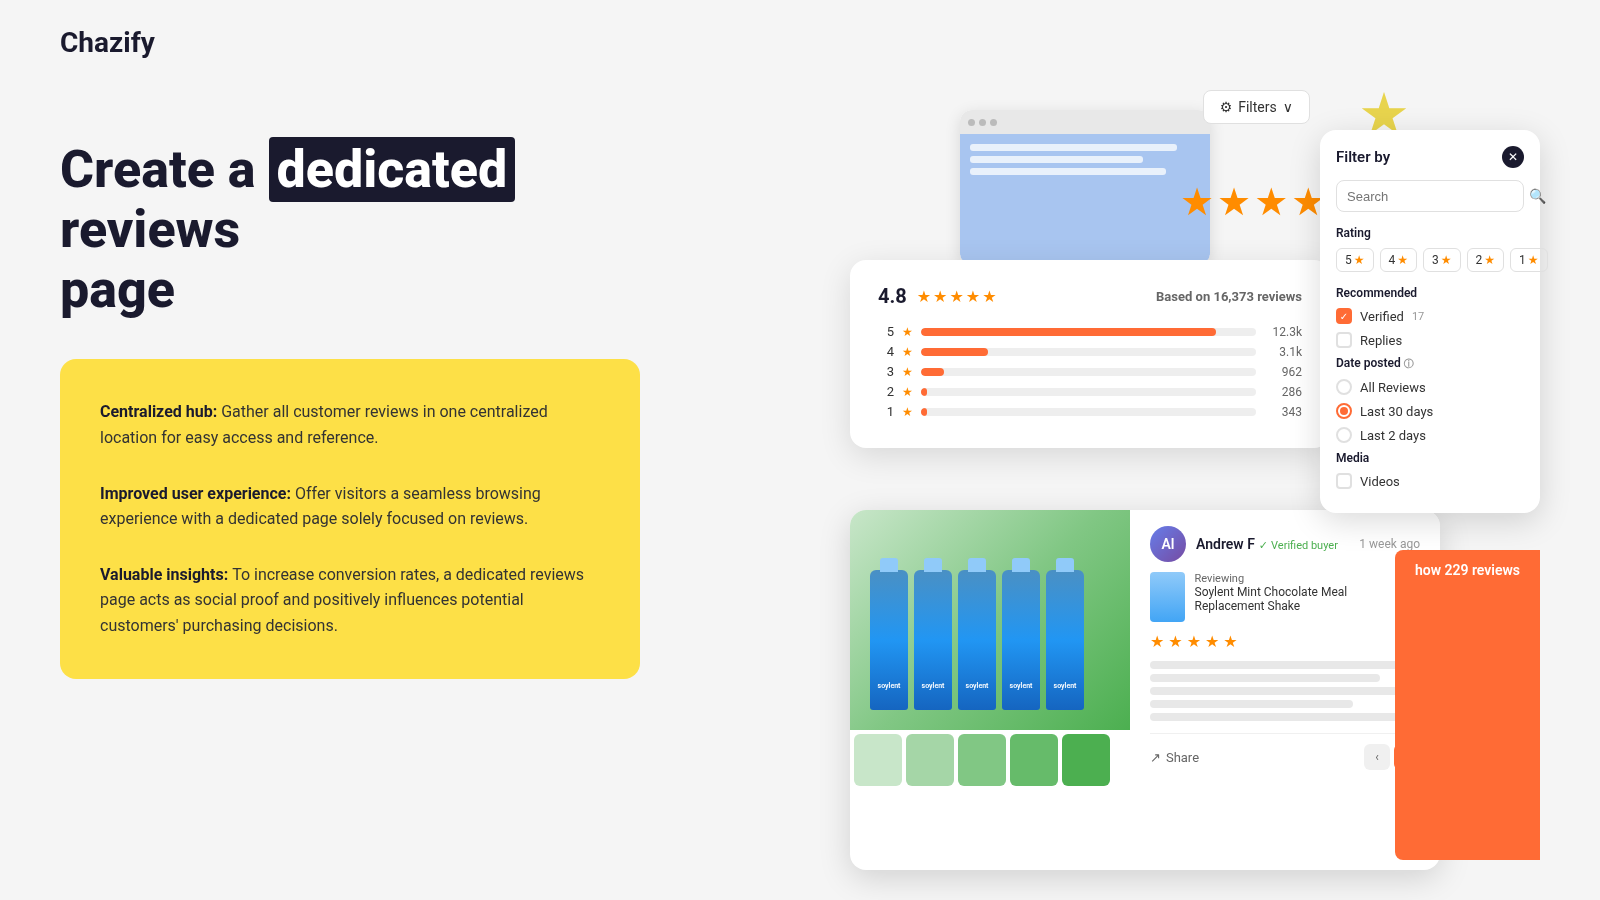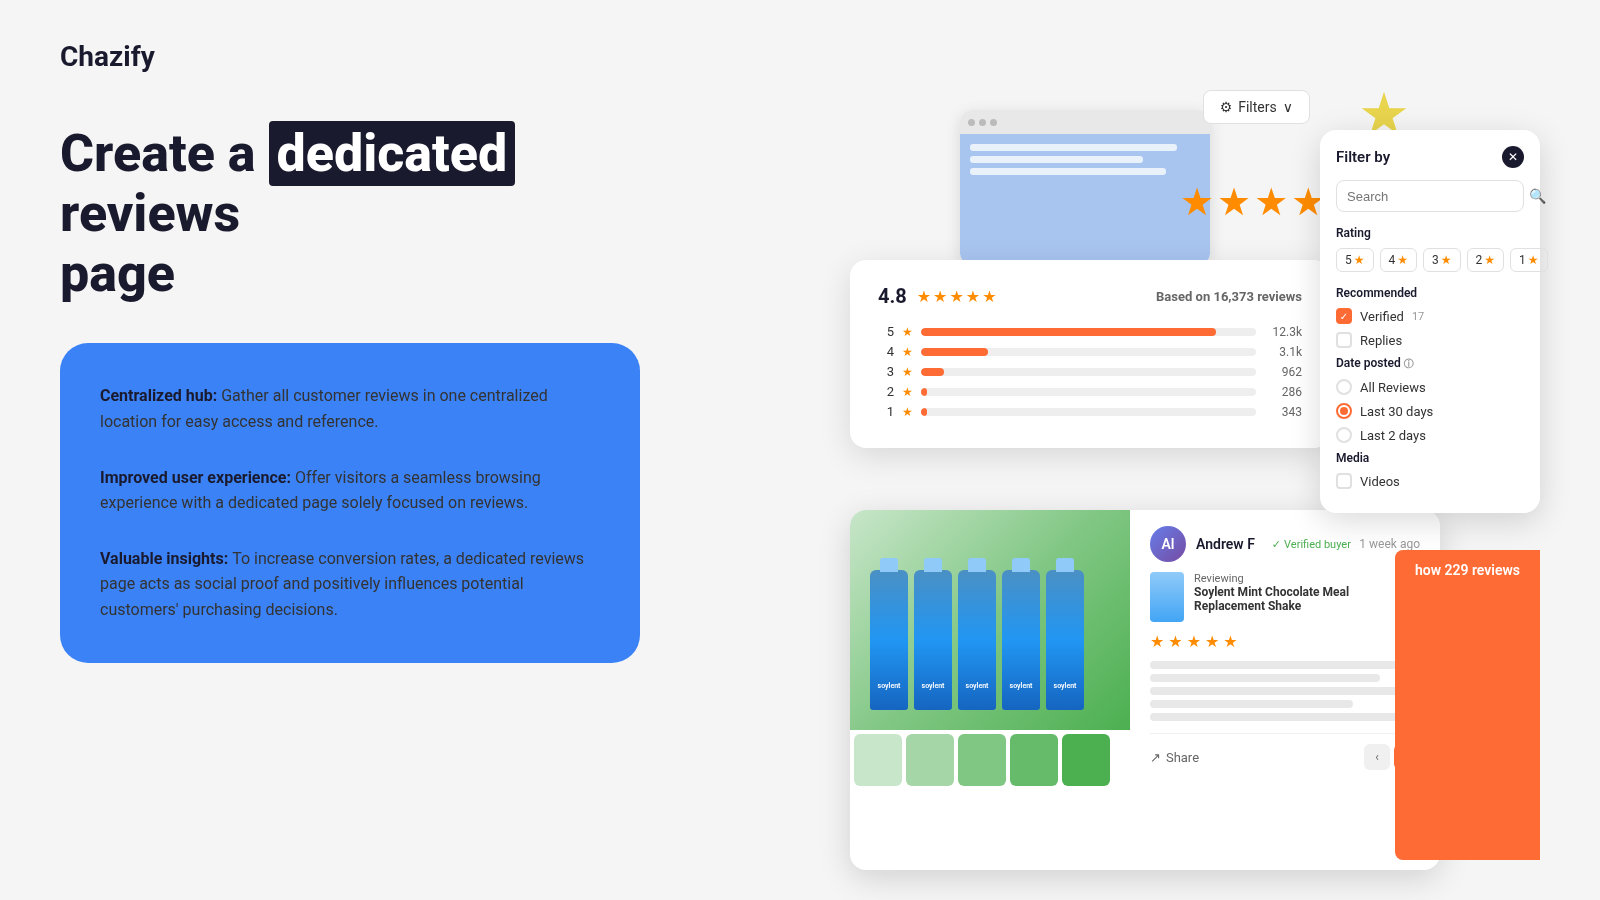--- a/index.html
+++ b/index.html
@@ -11,62 +11,62 @@
       overflow: hidden;
       position: relative;
     }
 
     
     .main-container {
       width: 1600px;
       height: 900px;
       background: #f5f5f5;
       position: relative;
-      padding: 40px 60px;
+      padding: 26px 60px;
     }
 
     
     .logo {
       display: flex;
       align-items: center;
       gap: 4px;
       margin-bottom: 40px;
     }
     .logo-text {
       font-size: 28px;
       font-weight: 700;
       color: #1a1a2e;
     }
 
     
     .left-content {
       position: absolute;
       left: 60px;
-      top: 124px;
+      top: 140px;
       width: 580px;
     }
 
     .headline {
       font-size: 52px;
       font-weight: 800;
       color: #1a1a2e;
       line-height: 1.15;
       margin-bottom: 40px;
     }
     .headline-highlight {
       background: #1a1a2e;
       color: white;
       padding: 2px 8px;
       border-radius: 4px;
     }
 
     
     .features-card {
-      background: #3b82f6;
-      border-radius: 28px;
+      background: #fde047;
+      border-radius: 16px;
       padding: 40px 40px;
       width: 580px;
       margin-top: 10px;
     }
 
     .feature-item {
       margin-bottom: 30px;
     }
     .feature-item:last-child {
       margin-bottom: 0;
@@ -268,22 +268,22 @@
       background: linear-gradient(135deg, #667eea 0%, #764ba2 100%);
       display: flex;
       align-items: center;
       justify-content: center;
       color: white;
       font-size: 14px;
       font-weight: 600;
     }
     .reviewer-info {
       display: flex;
-      align-items: center;
-      gap: 17px;
+      align-items: flex-end;
+      gap: 4px;
       flex: 1;
       margin-left: 10px;
     }
     .reviewer-name {
       font-weight: 600;
       font-size: 14px;
       color: #1a1a2e;
     }
     .verified-badge {
       color: #4caf50;
@@ -309,21 +309,21 @@
       background: linear-gradient(180deg, #90caf9, #42a5f5);
       border-radius: 4px;
     }
     .reviewing-text {
       font-size: 11px;
       color: #666;
     }
     .reviewing-product {
       font-size: 12px;
       color: #333;
-      font-weight: 700;
+      font-weight: 400;
     }
 
     .review-stars {
       margin-bottom: 10px;
     }
 
     .review-lines {
       display: flex;
       flex-direction: column;
       gap: 5px;

